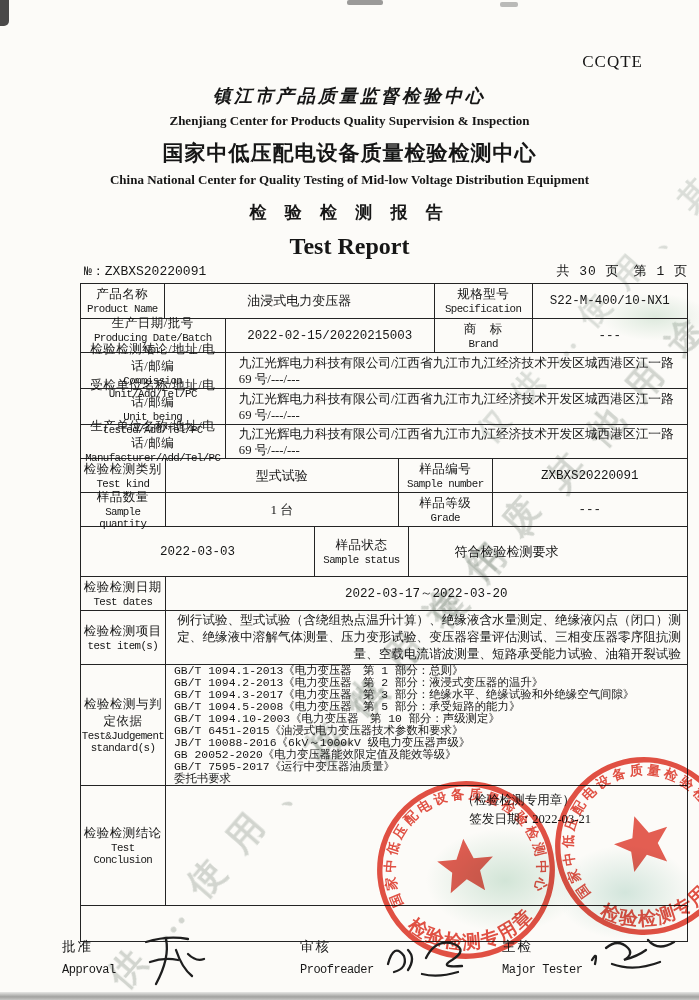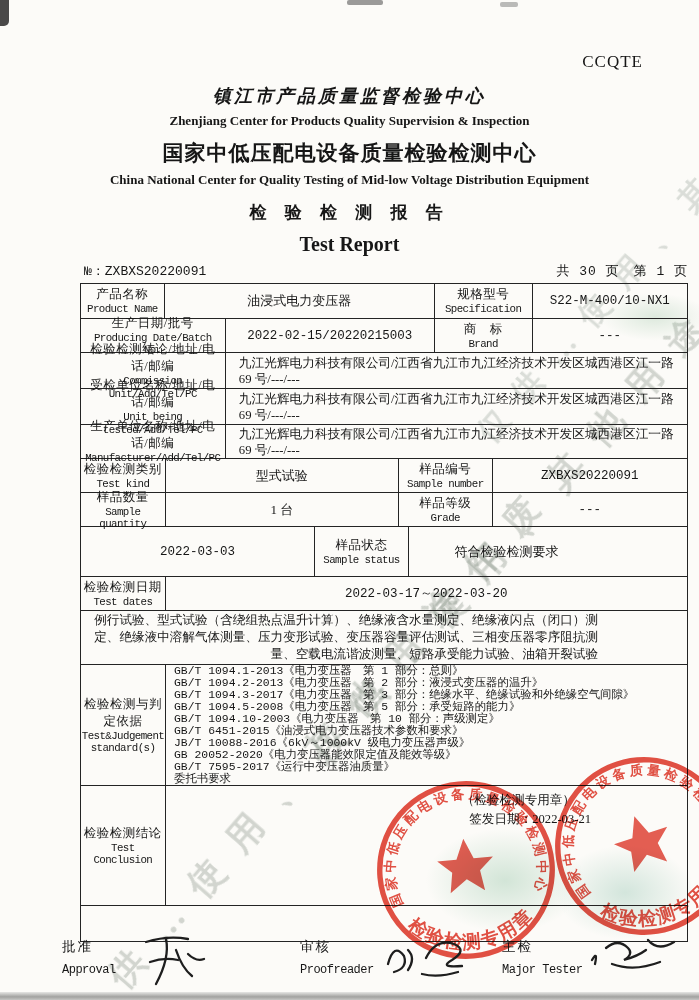--- a/index.html
+++ b/index.html
@@ -9,21 +9,21 @@
     font-family:"Liberation Serif",serif;
   }
   
   .ccqte{position:absolute;top:52px;right:56px;font-size:17px;letter-spacing:1px;}
   .hline{position:absolute;left:0;width:100%;text-align:center;}
   .org-cn{top:84px;font-size:18px;font-weight:bold;letter-spacing:3px;font-style:italic;}
   .org-en{top:113px;font-size:13px;font-weight:bold;}
   .nat-cn{top:139px;font-size:21px;font-weight:bold;letter-spacing:1px;}
   .nat-en{top:172px;font-size:13px;font-weight:bold;}
   .title-cn{top:201px;font-size:17px;letter-spacing:7px;font-weight:bold;}
-  .title-en{top:233px;font-size:20px;font-weight:bold;}
+  .title-en{top:233px;font-size:24px;font-weight:bold;}
   
   .no-line{position:absolute;top:262px;left:84px;width:604px;display:flex;
     justify-content:space-between;font-family:"Liberation Mono",monospace;font-size:13px;}
   .no-line .pg{letter-spacing:1px;}
   
   .rtable{position:absolute;left:80px;top:283px;width:608px;border:1.8px solid #242424;box-sizing:border-box;background:transparent;}
   .tr{display:flex;border-bottom:1.5px solid #242424;box-sizing:border-box;}
   .tr:last-child{border-bottom:none;}
   .cell{border-right:1.5px solid #242424;box-sizing:border-box;display:flex;
     flex-direction:column;align-items:center;justify-content:center;
@@ -212,20 +212,24 @@
       <div class="cell lab" style="width:85px">
         <span class="cn">检验检测日期</span>
         <span class="en">Test dates</span>
       </div>
       <div class="cell val mono" style="width:523px">
           <span>2022-03-17～2022-03-20</span>
         </div>
     </div>
 
     <div class="tr" style="height:54px">
+      <div class="cell lab" style="width:85px">
+        <span class="cn">检验检测项目</span>
+        <span class="en">test item(s)</span>
+      </div>
       <div class="cell items-cell" style="width:523px">
           <span>例行试验、型式试验（含绕组热点温升计算）、绝缘液含水量测定、绝缘液闪点（闭口）测定、绝缘液中溶解气体测量、压力变形试验、变压器容量评估测试、三相变压器零序阻抗测量、空载电流谐波测量、短路承受能力试验、油箱开裂试验</span>
         </div>
     </div>
 
     <div class="tr" style="height:121px">
       <div class="cell lab" style="width:85px">
         <span class="cn">检验检测与判定依据</span>
         <span class="en">Test&amp;Judgement standard(s)</span>
       </div>

